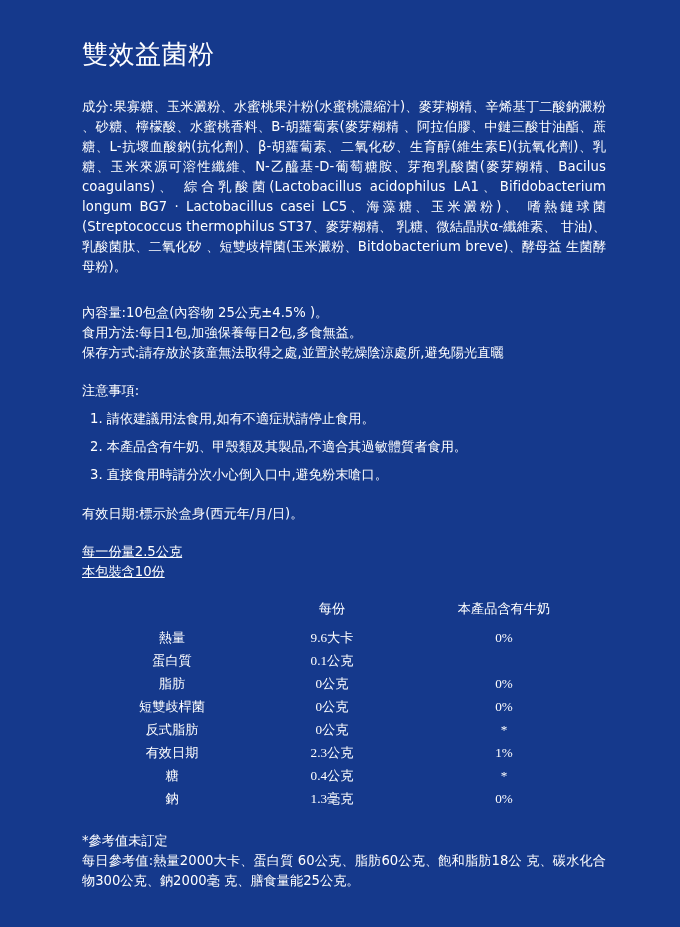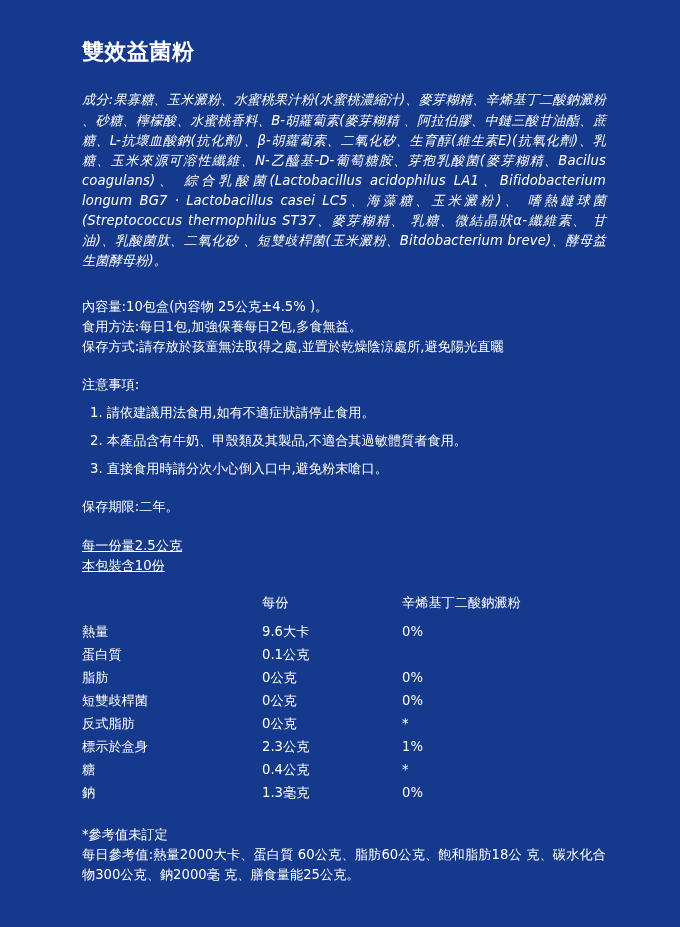--- a/index.html
+++ b/index.html
@@ -16,30 +16,29 @@
     line-height: 1.52;
     overflow: hidden;
   }
   .page {
     box-sizing: border-box;
     width: 680px;
     height: 927px;
     padding: 30px 74px 10px 82px;
   }
   .title {
-    font-size: 22px;
-    font-weight: bold;
+    font-size: 26px;
+    font-weight: normal;
     letter-spacing: 0.5px;
     margin: 5px 0 22px 0;
   }
   .ingredients {
     text-align: justify;
     margin-bottom: 26px;
     letter-spacing: 0.1px;
-    font-style: italic;
   }
   .ingredients .lbl {
     font-weight: normal;
   }
   .block {
     margin-bottom: 18px;
   }
   .block p {
     margin: 0;
   }
@@ -65,24 +64,25 @@
     text-decoration: underline;
   }
   .nutri-table {
     width: 100%;
     border-collapse: collapse;
     margin-top: 16px;
     margin-bottom: 20px;
   }
   .nutri-table th,
   .nutri-table td {
-    text-align: left;
+    text-align: center;
     font-weight: normal;
     padding: 1.5px 0;
     vertical-align: top;
+    font-family: Liberation Serif, serif;
   }
   .nutri-table th.c-name,
   .nutri-table td.c-name {
     width: 180px;
   }
   .nutri-table th.c-per,
   .nutri-table td.c-per {
     width: 140px;
   }
   .nutri-table thead th {
@@ -121,33 +121,33 @@
   <div class="block">
     <p class="notice-title">注意事項:</p>
     <ul class="notice-list">
       <li>1. 請依建議用法食用,如有不適症狀請停止食用。</li>
       <li>2. 本產品含有牛奶、甲殼類及其製品,不適合其過敏體質者食用。</li>
       <li>3. 直接食用時請分次小心倒入口中,避免粉末嗆口。</li>
     </ul>
   </div>
 
   <div class="block">
-    <p>保存期限:二年。</p>
+    <p>有效日期:標示於盒身(西元年/月/日)。</p>
   </div>
 
 
   <p class="serving">每一份量2.5公克</p>
   <p class="serving">本包裝含10份</p>
 
   <table class="nutri-table">
     <thead>
       <tr>
         <th class="c-name"></th>
         <th class="c-per">每份</th>
-        <th class="c-dv">辛烯基丁二酸鈉澱粉</th>
+        <th class="c-dv">本產品含有牛奶</th>
       </tr>
     </thead>
     <tbody>
       <tr>
         <td class="c-name">熱量</td>
         <td class="c-per">9.6大卡</td>
         <td class="c-dv">0%</td>
       </tr>
       <tr>
         <td class="c-name">蛋白質</td>
@@ -163,21 +163,21 @@
         <td class="c-name indent">短雙歧桿菌</td>
         <td class="c-per">0公克</td>
         <td class="c-dv">0%</td>
       </tr>
       <tr>
         <td class="c-name indent">反式脂肪</td>
         <td class="c-per">0公克</td>
         <td class="c-dv">*</td>
       </tr>
       <tr>
-        <td class="c-name">標示於盒身</td>
+        <td class="c-name">有效日期</td>
         <td class="c-per">2.3公克</td>
         <td class="c-dv">1%</td>
       </tr>
       <tr>
         <td class="c-name">糖</td>
         <td class="c-per">0.4公克</td>
         <td class="c-dv">*</td>
       </tr>
       <tr>
         <td class="c-name">鈉</td>

